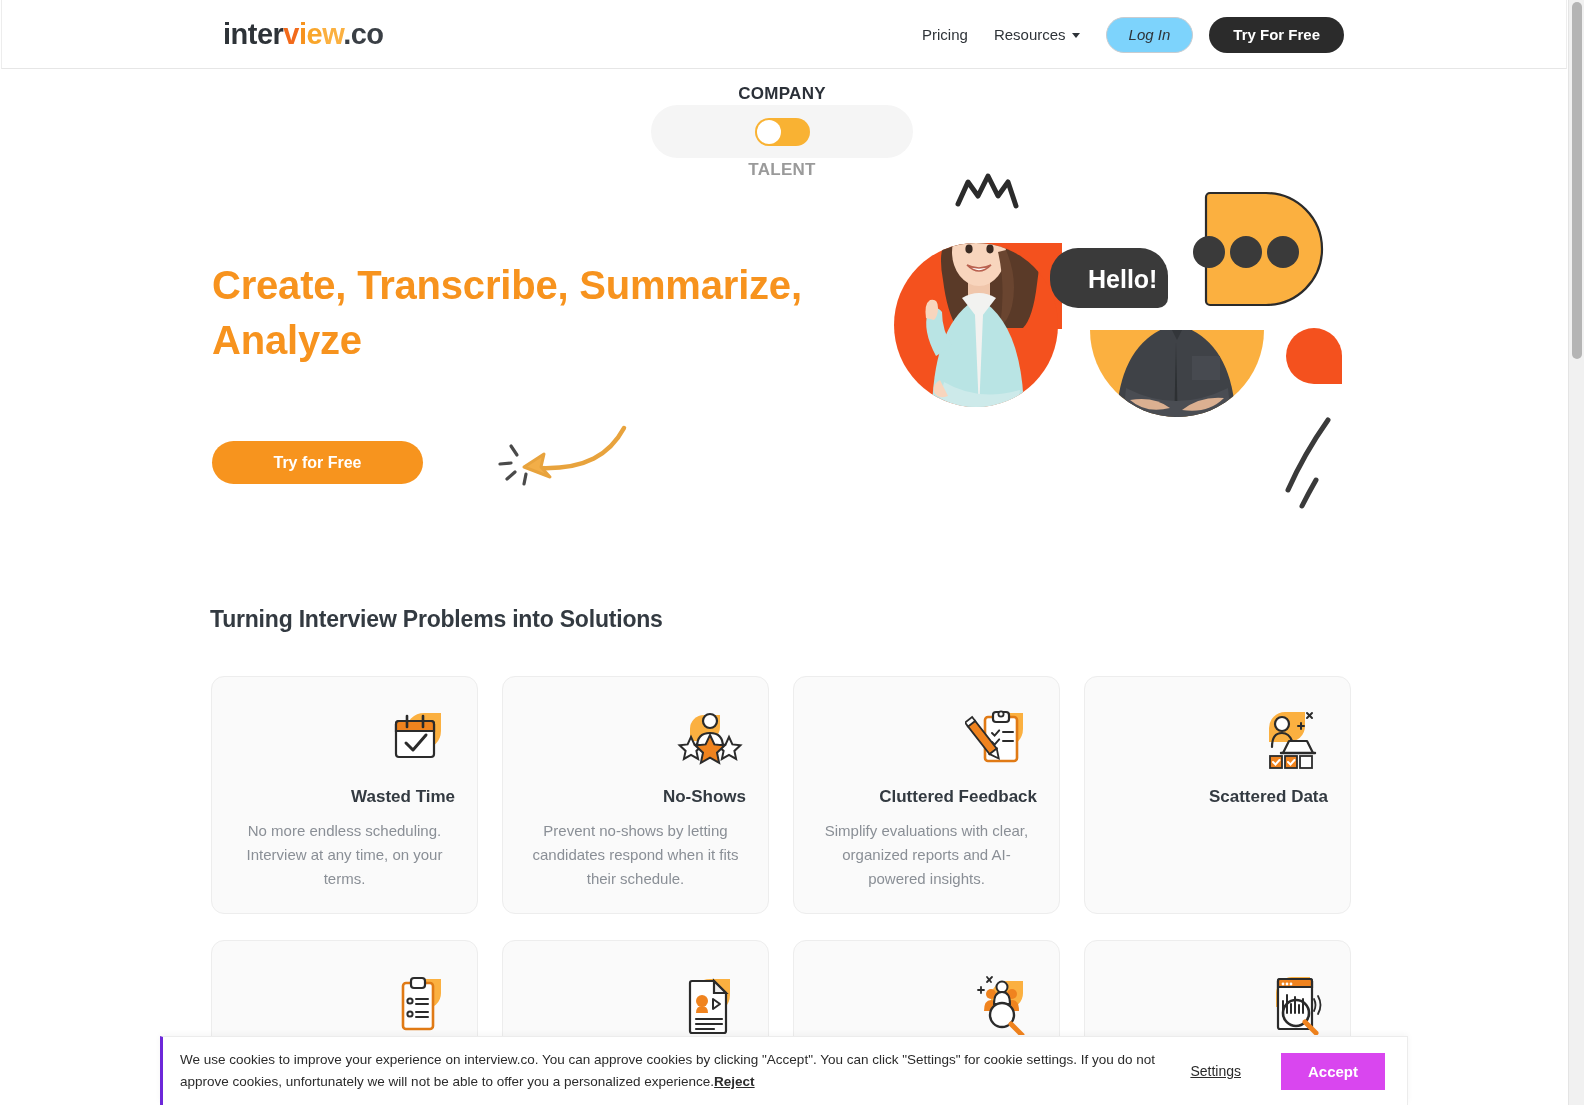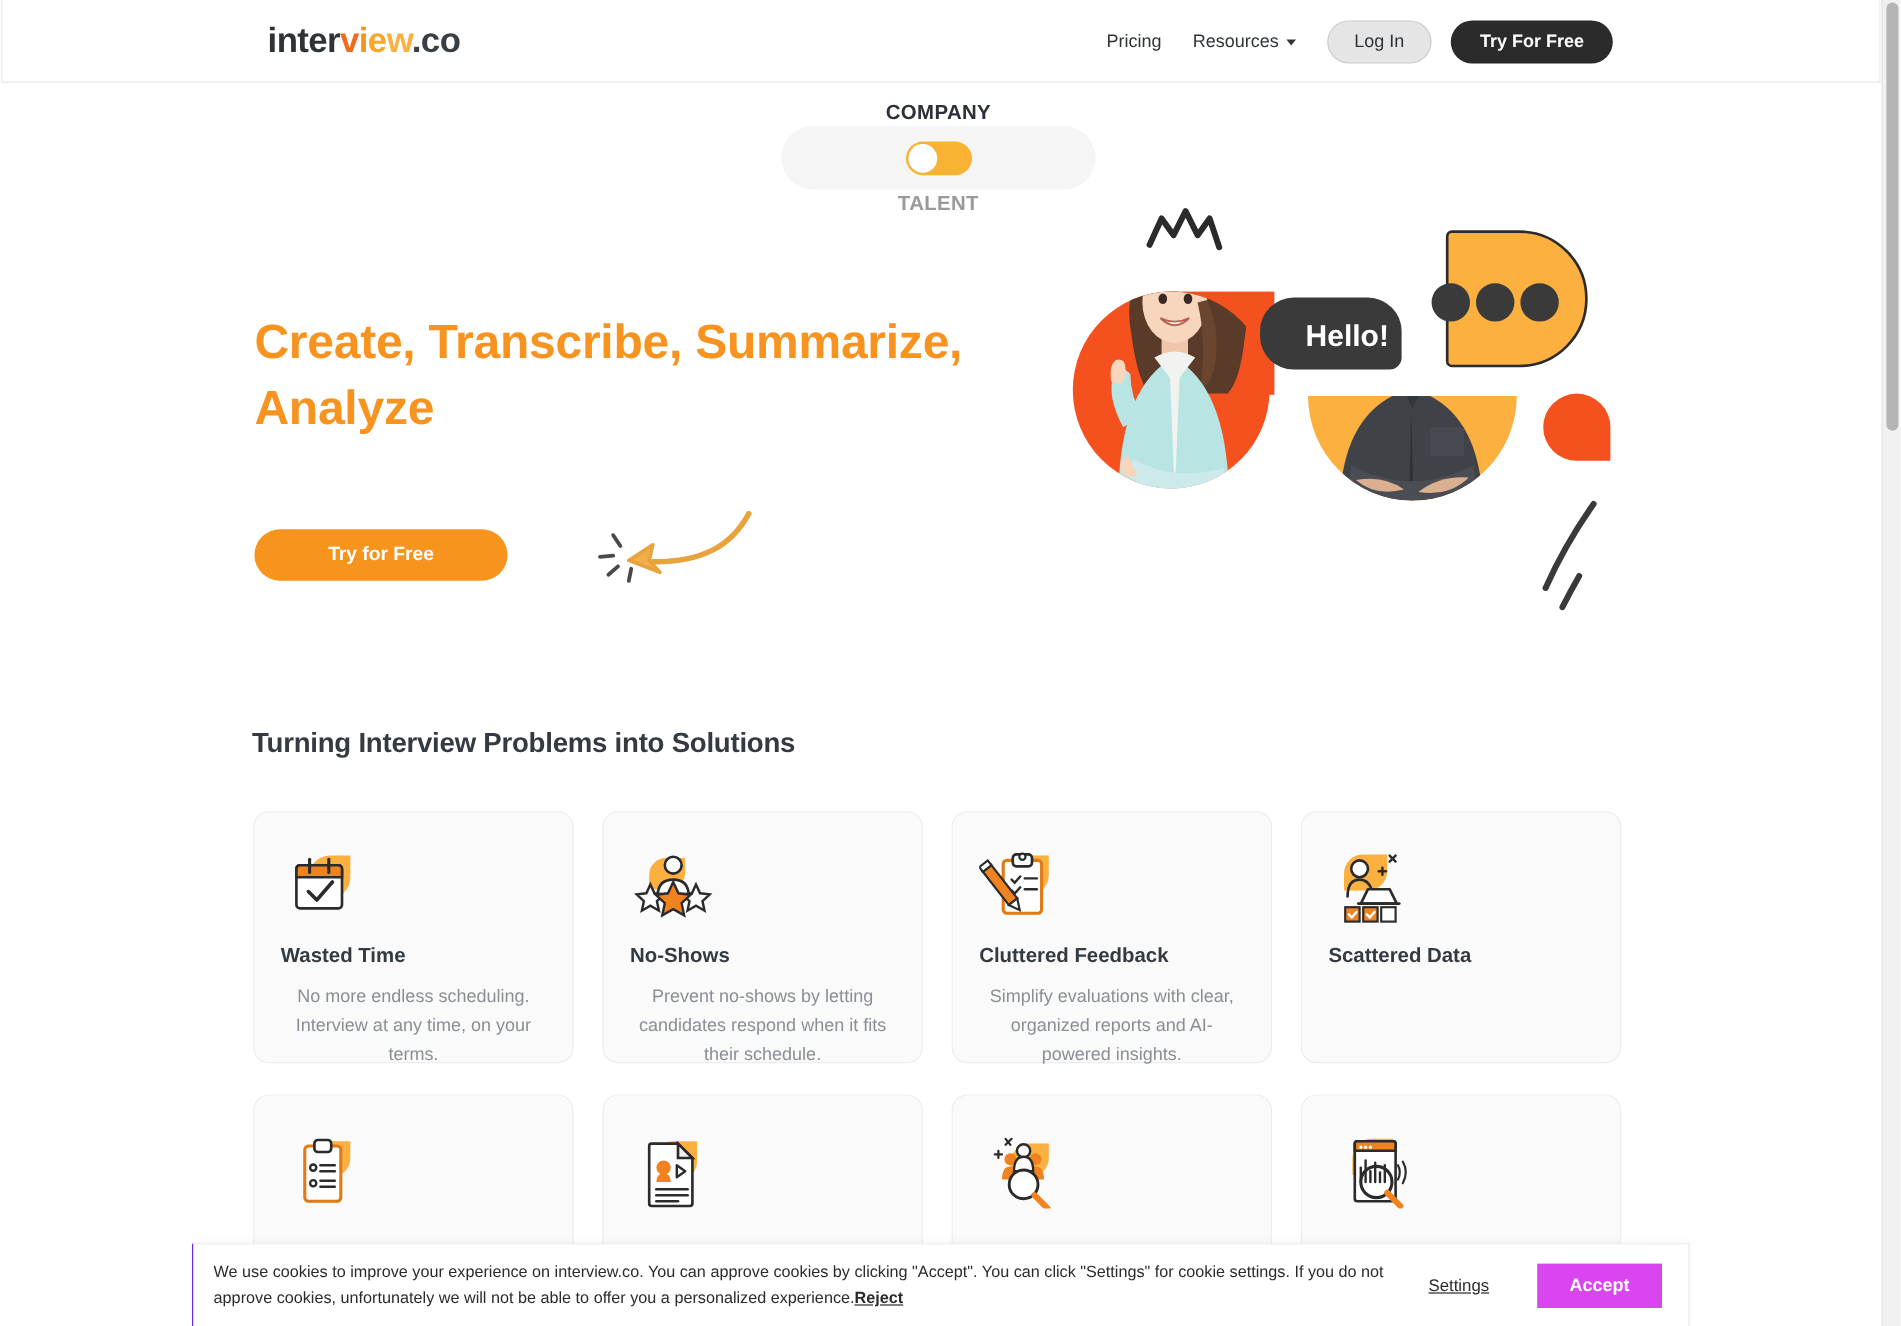--- a/index.html
+++ b/index.html
@@ -84,24 +84,25 @@
     border-top: 5px solid #2e3338;
     display: inline-block;
     margin-top: 2px;
   }
   #btn-login {
     font-size: 15px;
     color: #2e3338;
     border: 1px solid #c9ccd0;
     border-radius: 20px;
     padding: 8px 22px;
-    background: #e5e5e5;
+    background: #7dd3fc;
     cursor: pointer;
     white-space: nowrap;
     line-height: 18px;
+    font-style: italic;
   }
   #btn-tryfree-nav {
     font-size: 15px;
     font-weight: 700;
     color: #ffffff;
     background: #2b2b2b;
     border: none;
     border-radius: 20px;
     padding: 9px 24px;
     cursor: pointer;
@@ -229,25 +230,25 @@
     width: 1142px;
     display: grid;
     grid-template-columns: repeat(4, 267px);
     column-gap: 24px;
     row-gap: 26px;
   }
   .card {
     background: #fafafa;
     border: 1px solid #ededed;
     border-radius: 13px;
-    height: 210px;
+    height: 238px;
     padding: 30px 22px 18px;
     display: flex;
     flex-direction: column;
-    align-items: flex-start;
+    align-items: flex-end;
     cursor: pointer;
   }
   .card-icon {
     width: 72px;
     height: 64px;
     margin-bottom: 16px;
     flex: none;
   }
   .card-title {
     font-size: 17px;
@@ -265,21 +266,21 @@
 
   
   #cookie-banner {
     position: absolute;
     left: 160px;
     top: 1036px;
     width: 1248px;
     height: 69px;
     background: #ffffff;
     border-top: 1px solid #ececec;
-    border-left: 1px solid #6d28d9;
+    border-left: 3px solid #6d28d9;
     border-right: 1px solid #ececec;
     display: flex;
     align-items: center;
     padding: 0 22px 0 17px;
     box-shadow: 0 -2px 6px rgba(0,0,0,0.04);
   }
   #cookie-text {
     flex: 1;
     font-size: 13.5px;
     line-height: 22px;

